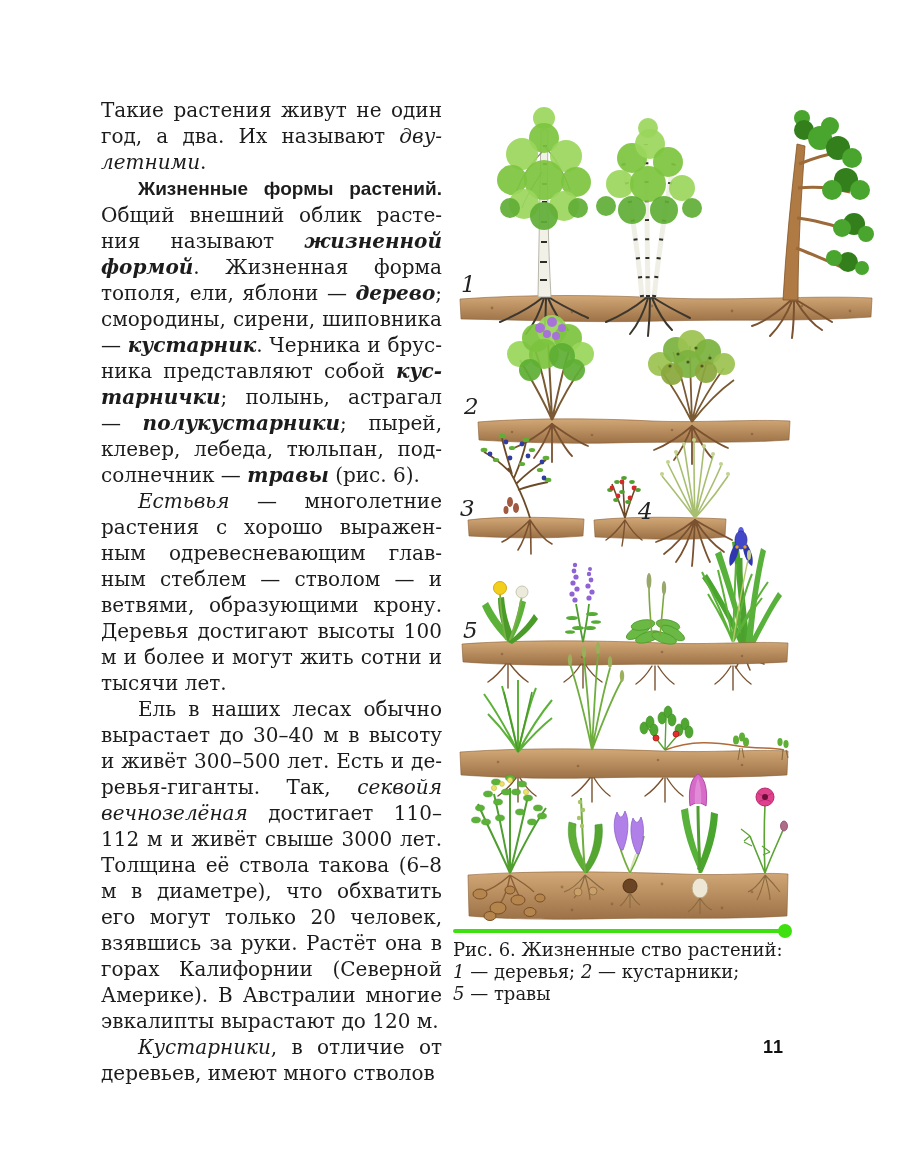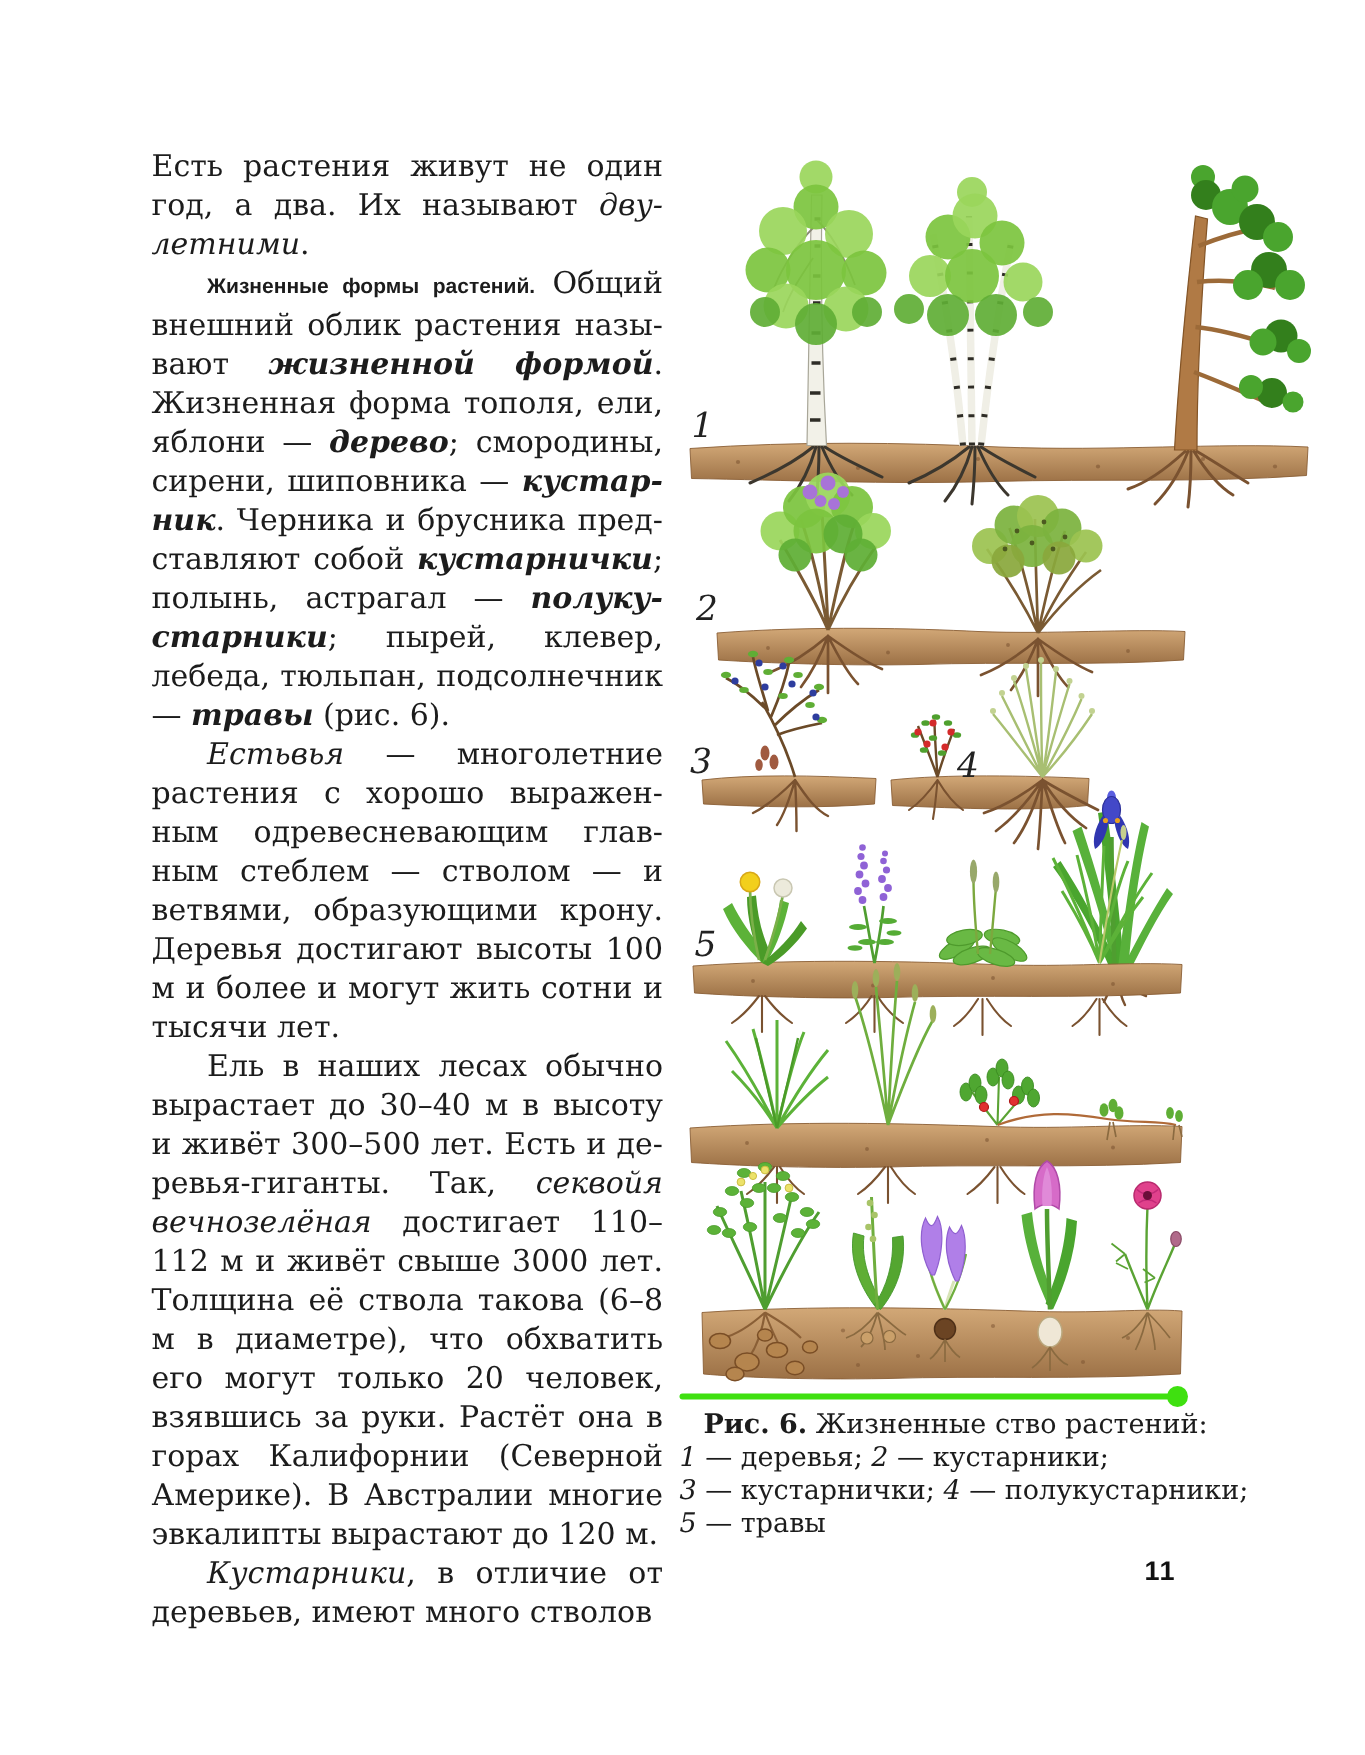--- a/index.html
+++ b/index.html
@@ -5,24 +5,24 @@
   html,body{margin:0;padding:0;background:#ffffff;}
   body{width:910px;height:1170px;overflow:hidden;}
   .page{position:relative;width:910px;height:1170px;background:#fff;
         font-family:"DejaVu Serif",serif;color:#1c1c1c;}
   
   .text-column{position:absolute;left:101px;top:97px;width:341px;
                font-size:20px;line-height:26px;text-align:justify;
                hyphens:manual;-webkit-hyphens:manual;}
   .para{margin:0;}
   .para.indent{text-indent:37px;}
-  .sb{font-weight:700;margin-left:16px;}
+  .sb{font-weight:400;}
   .si{font-style:italic;}
   .sbi{font-style:italic;font-weight:700;}
-  .sh{font-family:"Liberation Sans",sans-serif;font-weight:700;font-size:14px;}
+  .sh{font-family:"Liberation Sans",sans-serif;font-weight:700;font-size:19px;}
   
   .figure{position:absolute;left:452px;top:92px;width:430px;height:846px;}
   .figure svg{position:absolute;left:0;top:0;}
   .fig-num{position:absolute;font-style:italic;font-size:23px;color:#222;
            font-family:"DejaVu Serif",serif;}
   .fn1{left:9px;top:179px;} .fn2{left:12px;top:301px;}
   .fn3{left:8px;top:403px;}  .fn4{left:186px;top:406px;}
   .fn5{left:11px;top:525px;}
   .green-rule{position:absolute;left:453px;top:929px;width:334px;height:4px;
               background:var(--accent,#3fe010);border-radius:2px;}
@@ -34,21 +34,21 @@
   .page-number{position:absolute;left:763px;top:1037px;
                font-family:"Liberation Sans",sans-serif;font-weight:700;
                font-size:18px;letter-spacing:1px;color:#111;}
 </style>
 </head>
 <body>
 
 <div class="page">
 
   <div class="text-column">
-    <p class="para"><span>Есть растения живут не один год, а два. Их называют </span><span class="si">дву­лет­ни­ми</span><span>.</span></p>
+    <p class="para"><span>Такие растения живут не один год, а два. Их называют </span><span class="si">дву­лет­ни­ми</span><span>.</span></p>
     <p class="para indent"><span class="sh">Жизненные формы растений.</span><span> Общий внешний облик расте­ния назы­ва­ют </span><span class="sbi">жиз­нен­ной фор­мой</span><span>. Жиз­нен­ная форма топо­ля, ели, ябло­ни — </span><span class="sbi">дере­во</span><span>; сморо­ди­ны, сире­ни, шипов­ни­ка — </span><span class="sbi">кус­тар­ник</span><span>. Чер­ни­ка и брус­ни­ка пред­став­ля­ют собой </span><span class="sbi">кус­тар­нич­ки</span><span>; полынь, астра­гал — </span><span class="sbi">полу­ку­стар­ни­ки</span><span>; пырей, кле­вер, лебе­да, тюль­пан, под­сол­неч­ник — </span><span class="sbi">тра­вы</span><span> (рис. 6).</span></p>
     <p class="para indent"><span class="si">Есть­вья</span><span> — мно­го­лет­ние рас­те­ния с хоро­шо выра­жен­ным одре­вес­не­ва­ющим глав­ным стеб­лем — ство­лом — и вет­вя­ми, об­ра­зу­ющи­ми кро­ну. Дере­вья дос­ти­га­ют высо­ты 100 м и более и могут жить сотни и тыся­чи лет.</span></p>
     <p class="para indent"><span>Ель в наших лесах обыч­но вырас­та­ет до 30–40 м в высо­ту и живёт 300–500 лет. Есть и де­ре­вья-гиган­ты. Так, </span><span class="si">сек­войя веч­но­зе­лё­ная</span><span> дости­га­ет 110–112 м и живёт свыше 3000 лет. Тол­щи­на её ство­ла тако­ва (6–8 м в диа­мет­ре), что обхва­тить его могут толь­ко 20 чело­век, взяв­шись за руки. Рас­тёт она в горах Кали­фор­нии (Север­ной Аме­ри­ке). В Австра­лии мно­гие эвка­лип­ты вырас­та­ют до 120 м.</span></p>
     <p class="para indent"><span class="si">Кус­тар­ни­ки</span><span>, в отли­чие от дере­вьев, име­ют много ство­лов</span></p>
   </div>
 
   <div class="figure">
     <svg width="430" height="846" viewBox="0 0 430 846">
       <defs>
         <linearGradient id="soil" x1="0" y1="0" x2="0" y2="1">
@@ -509,18 +509,17 @@
     <div class="fig-num fn4">4</div>
     <div class="fig-num fn5">5</div>
   </div>
 
   <div class="green-rule"></div>
   <div class="green-dot"></div>
 
   <div class="caption">
     <div class="cap-line"><span class="sb">Рис. 6.</span><span> Жизненные ство растений:</span></div>
     <div class="cap-line"><span class="si">1</span><span> — деревья; </span><span class="si">2</span><span> — кустарники;</span></div>
-    <div class="cap-line"><span class="si">3</span><span> — кустарнички; </span><span class="si">4</span><span> — полукустарники;</span></div>
     <div class="cap-line"><span class="si">5</span><span> — травы</span></div>
   </div>
 
   <div class="page-number">11</div>
 </div>
 
 </body></html>

